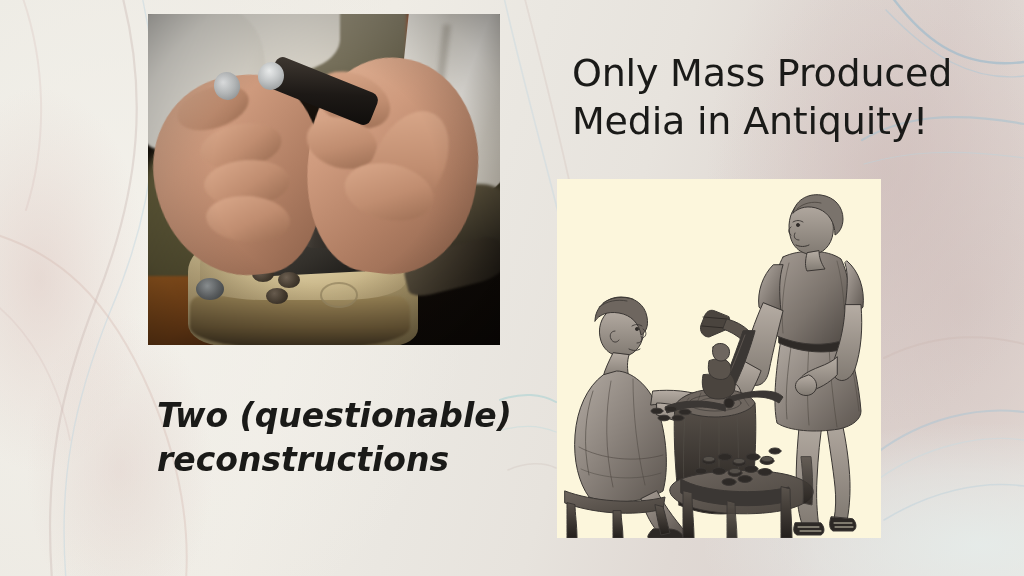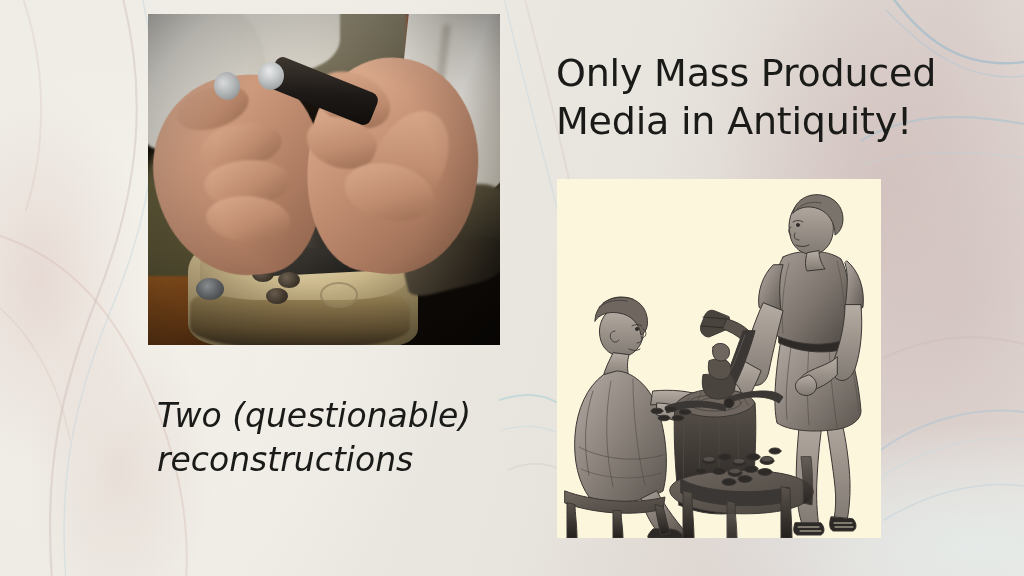--- a/index.html
+++ b/index.html
@@ -291,40 +291,40 @@
     width: 324px;
     height: 359px;
     background: #fcf6dc;
     overflow: hidden;
   }
   #illus svg { display: block; width: 100%; height: 100%; }
 
   
   .title {
     position: absolute;
-    left: 556px;
+    left: 572px;
     top: 50px;
     width: 420px;
     font-family: "DejaVu Sans", "Liberation Sans", sans-serif;
     font-size: 38px;
     font-weight: 400;
     line-height: 1.26;
     letter-spacing: -0.2px;
     color: #1a1a18;
     white-space: pre-line;
   }
   .caption {
     position: absolute;
     left: 157px;
     top: 394px;
     width: 400px;
     font-family: "DejaVu Sans", "Liberation Sans", sans-serif;
     font-size: 33px;
     font-style: italic;
-    font-weight: 400;
+    font-weight: 700;
     line-height: 1.34;
     color: #1a1a18;
     white-space: pre-line;
   }
 </style>
 </head>
 <body>
 
 <div id="slide">
 

